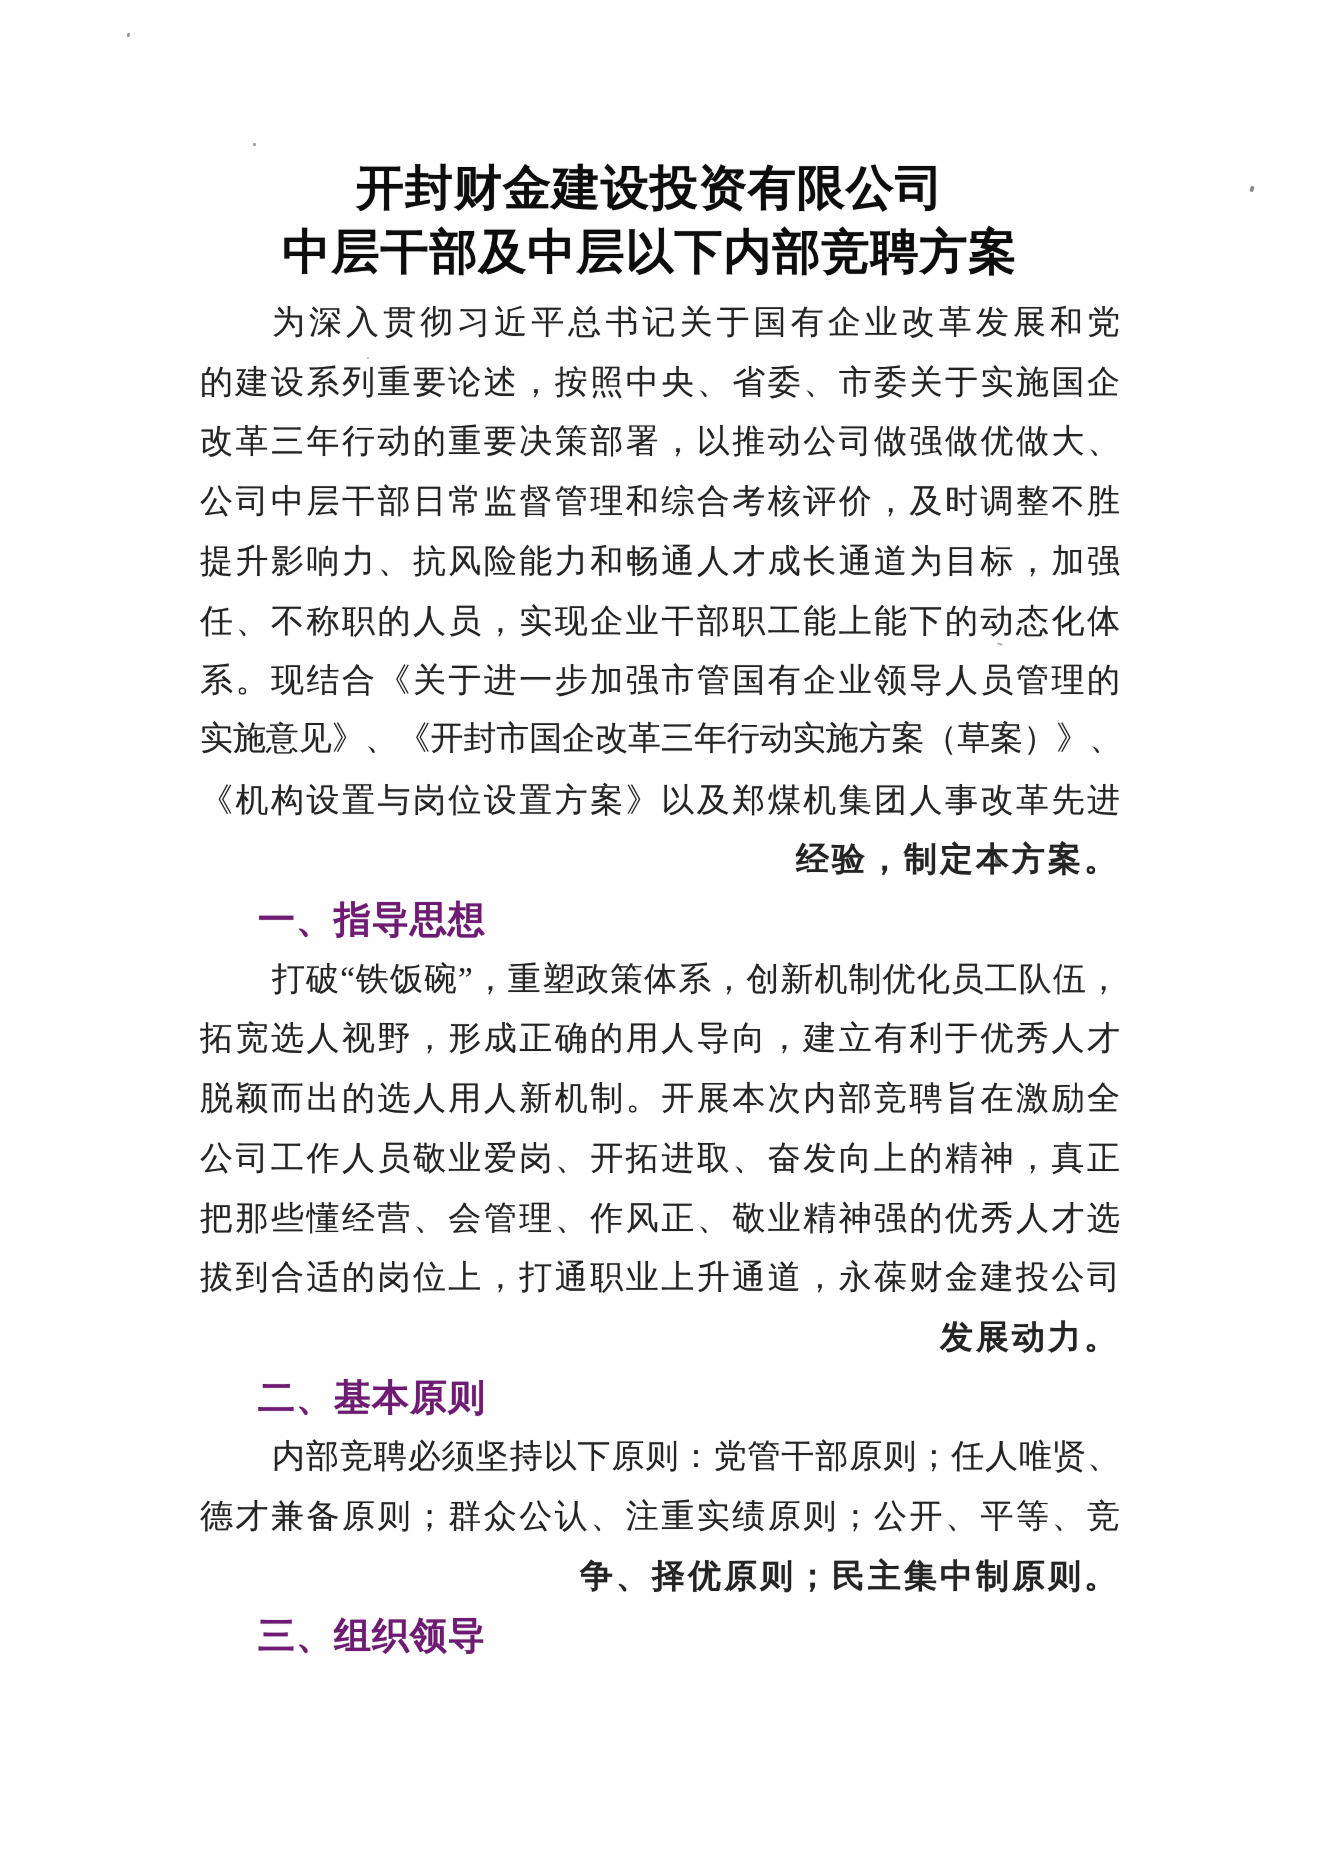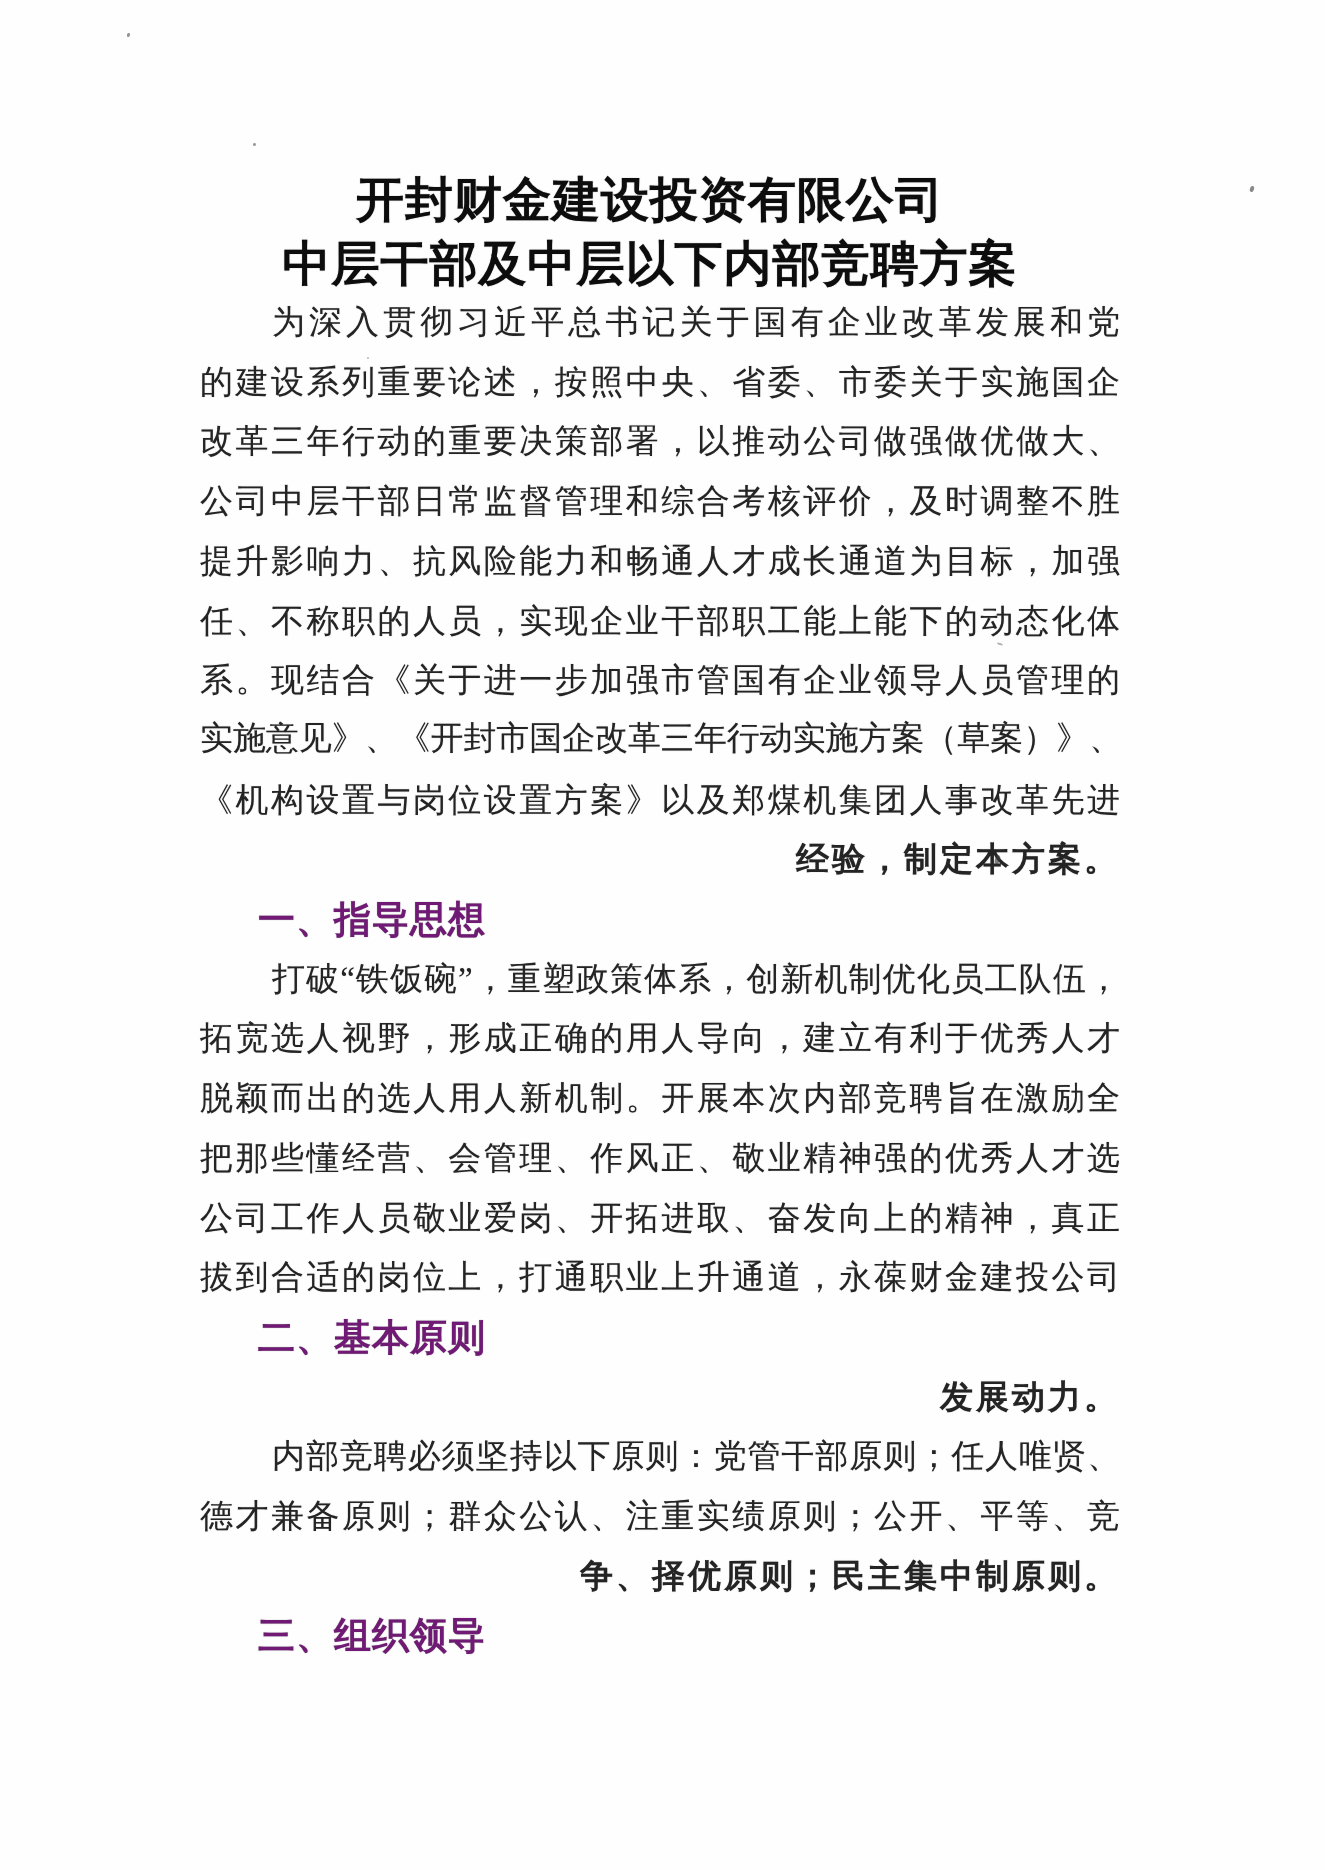--- a/index.html
+++ b/index.html
@@ -11,21 +11,21 @@
     position: relative;
     width: 1325px;
     height: 1870px;
     background: #fefefe;
     overflow: hidden;
     font-family: "Liberation Serif", serif;
   }
   .doc-title {
     position: absolute;
     left: 0;
-    top: 168px;
+    top: 156px;
     width: 1300px;
     text-align: center;
     font-family: "Liberation Serif", serif;
     font-weight: 900;
     font-size: 48px;
     line-height: 64px;
     color: #0d0d0d;
     letter-spacing: 1px;
     text-shadow: 0 0 1px rgba(20,20,20,0.55);
   }
@@ -92,25 +92,25 @@
       <div class="line fill">提升影响力、抗风险能力和畅通人才成长通道为目标，加强</div>
       <div class="line fill">任、不称职的人员，实现企业干部职工能上能下的动态化体</div>
       <div class="line fill">系。现结合《关于进一步加强市管国有企业领导人员管理的</div>
       <div class="line fill tight">实施意见》、《开封市国企改革三年行动实施方案（草案）》、</div>
       <div class="line fill">《机构设置与岗位设置方案》以及郑煤机集团人事改革先进</div>
       <div class="line end">经验，制定本方案。</div>
       <div class="line heading">一、指导思想</div>
       <div class="line fill indent">打破“铁饭碗”，重塑政策体系，创新机制优化员工队伍，</div>
       <div class="line fill">拓宽选人视野，形成正确的用人导向，建立有利于优秀人才</div>
       <div class="line fill">脱颖而出的选人用人新机制。开展本次内部竞聘旨在激励全</div>
+      <div class="line fill">公司工作人员敬业爱岗、开拓进取、奋发向上的精神，真正</div>
       <div class="line fill">把那些懂经营、会管理、作风正、敬业精神强的优秀人才选</div>
-      <div class="line fill">公司工作人员敬业爱岗、开拓进取、奋发向上的精神，真正</div>
       <div class="line fill">拔到合适的岗位上，打通职业上升通道，永葆财金建投公司</div>
+      <div class="line end">发展动力。</div>
       <div class="line heading">二、基本原则</div>
-      <div class="line end">发展动力。</div>
       <div class="line fill indent">内部竞聘必须坚持以下原则：党管干部原则；任人唯贤、</div>
       <div class="line fill">德才兼备原则；群众公认、注重实绩原则；公开、平等、竞</div>
       <div class="line end">争、择优原则；民主集中制原则。</div>
       <div class="line heading">三、组织领导</div>
     </div>
 
   <div id="artifacts">
       <span class="speck" style="left: 127px; top: 33px; width: 3px; height: 4px; opacity: 0.55;"></span>
       <span class="speck" style="left: 253px; top: 143px; width: 3px; height: 3px; opacity: 0.5;"></span>
       <span class="speck" style="left: 1250px; top: 186px; width: 4px; height: 6px; opacity: 0.6;"></span>

